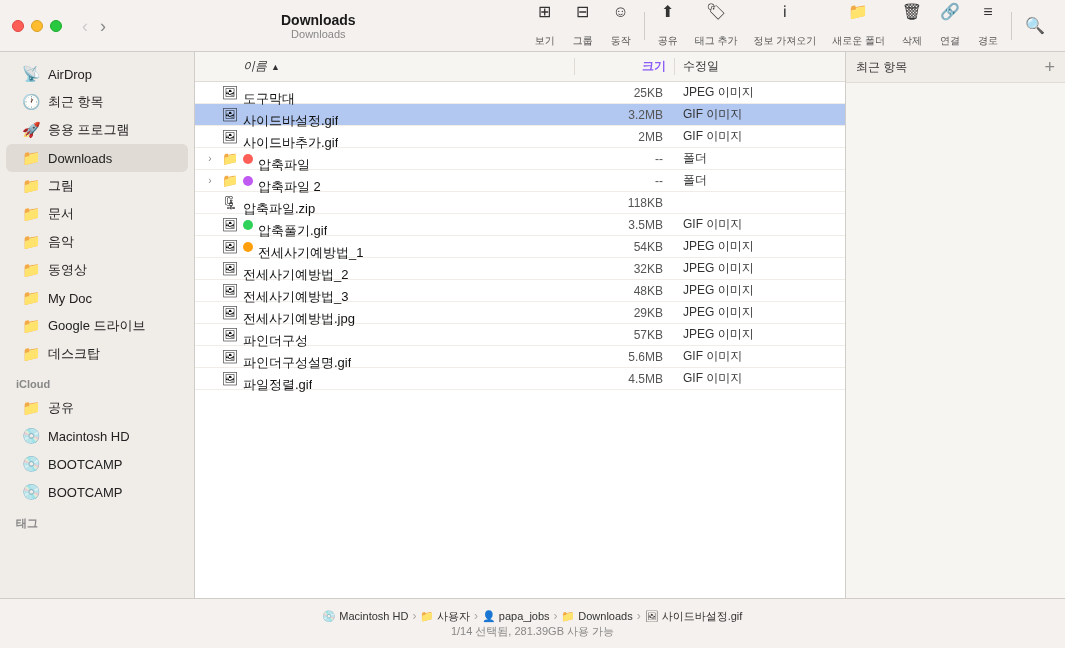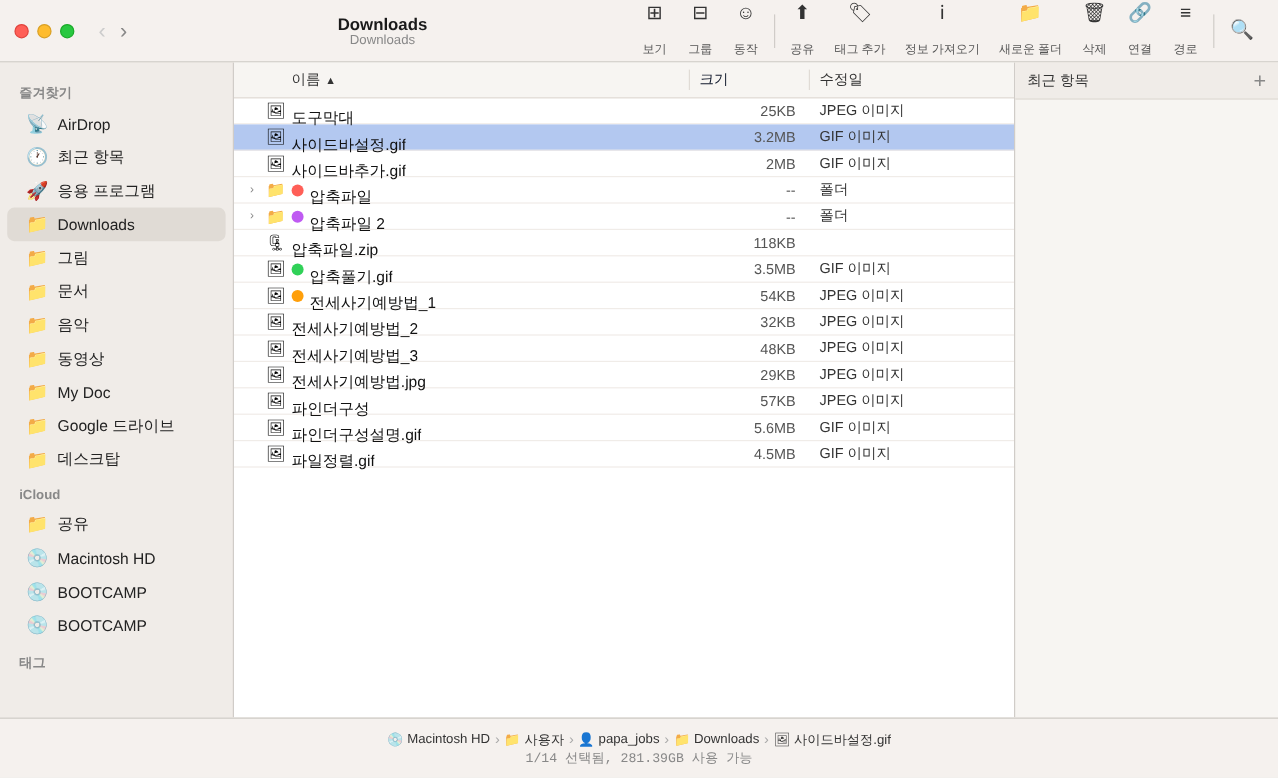--- a/index.html
+++ b/index.html
@@ -82,21 +82,21 @@
       flex-direction: column;
       align-items: center;
       background: none;
       border: none;
       cursor: pointer;
       padding: 3px 7px;
       border-radius: 5px;
       min-width: 36px;
     }
     .toolbar-btn .tb-icon { font-size: 16px; line-height: 1; color: #333; }
-    .toolbar-btn .tb-label { font-size: 10px; color: #555; margin-top: 14px; font-family: Liberation Serif, serif; }
+    .toolbar-btn .tb-label { font-size: 10px; color: #555; margin-top: 14px; }
     .toolbar-divider {
       width: 1px;
       height: 28px;
       background: #d0ccc8;
       margin: 0 3px;
     }
 
     
     .main {
       display: flex;
@@ -157,29 +157,30 @@
       display: flex;
       align-items: center;
       gap: 4px;
       padding: 0 8px 0 48px;
       width: 380px;
       font-size: 12px;
       color: #333;
       font-weight: 500;
       cursor: pointer;
       border-right: 1px solid #e0dbd5;
+      font-style: italic;
     }
     .col-size {
       padding: 0 8px;
       width: 100px;
       font-size: 12px;
-      color: #0f172a;
-      font-weight: 400;
+      color: #8b5cf6;
+      font-weight: 700;
       border-right: 1px solid #e0dbd5;
-      text-align: left;
+      text-align: right;
     }
     .col-kind {
       padding: 0 8px;
       width: 200px;
       font-size: 12px;
       color: #333;
       font-weight: 500;
       border-right: 1px solid #e0dbd5;
     }
     .col-date {
@@ -309,21 +310,20 @@
       align-items: center;
       gap: 3px;
       cursor: pointer;
       color: #333;
     }
     .breadcrumb-sep { color: #aaa; font-size: 12px; }
     .status-text {
       font-size: 11px;
       color: #888;
       margin-top: 0;
-      font-family: Liberation Mono, monospace;
     }
   </style>
 </head>
 <body>
 
 <div class="title-bar">
   <div class="window-controls">
     <span class="wc wc-close"></span>
     <span class="wc wc-min"></span>
     <span class="wc wc-max"></span>
@@ -381,21 +381,20 @@
     <div class="toolbar-divider"></div>
     <button class="toolbar-btn">
       <span class="tb-icon">🔍</span>
     </button>
   </div>
 </div>
 
 <div class="main">
 
   <div class="sidebar">
-    <div class="sidebar-section-label">즐겨찾기</div>
 
     <div class="sidebar-item">
       <span class="si-icon">📡</span>
       <span class="si-label">AirDrop</span>
     </div>
     <div class="sidebar-item">
       <span class="si-icon">🕐</span>
       <span class="si-label">최근 항목</span>
     </div>
     <div class="sidebar-item">

